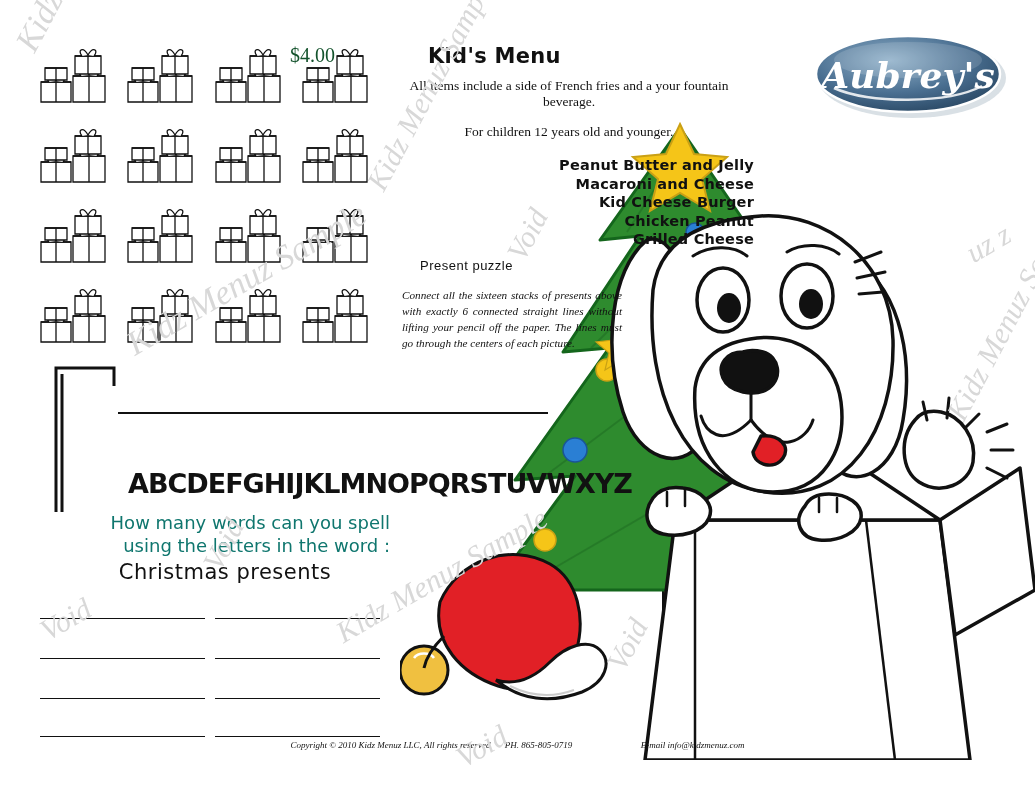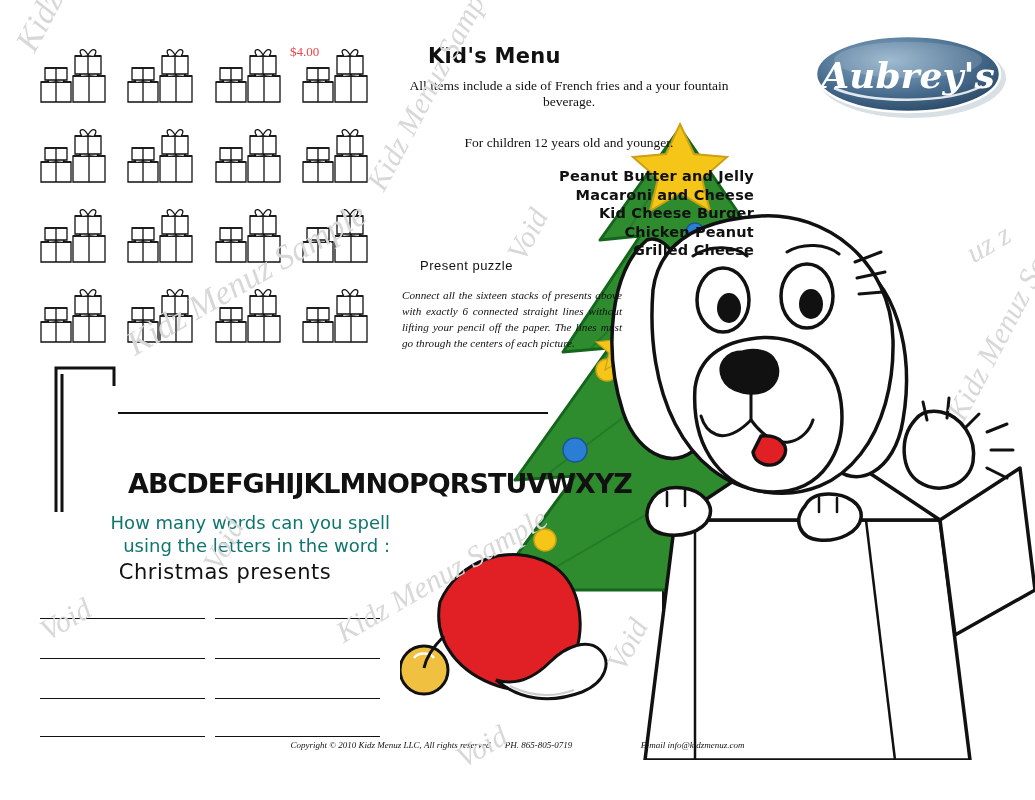--- a/index.html
+++ b/index.html
@@ -53,36 +53,36 @@
     font-weight: bold;
     font-size: 21px;
     color: #111;
     letter-spacing: .3px;
     margin-left: 44px;
   }
   .menu-price {
     position: absolute;
     left: 290px; top: 44px;
     font-family: "Liberation Serif", serif;
-    font-size: 13px;
-    color: #ef4444;
+    font-size: 20px;
+    color: #14532d;
     z-index: 21;
   }
   .menu-sub1 {
     font-family: "Liberation Serif", serif;
     font-size: 13.5px;
     color: #111;
     margin-top: 10px;
     text-align: center;
   }
   .menu-sub2 {
     font-family: "Liberation Serif", serif;
     font-size: 13.5px;
     color: #111;
-    margin-top: 25px;
+    margin-top: 14px;
     text-align: center;
   }
   .menu-items {
     margin-top: 16px;
     text-align: right;
     font-family: "DejaVu Sans", sans-serif;
     font-weight: bold;
     font-size: 14.5px;
     line-height: 1.28;
     color: #111;

